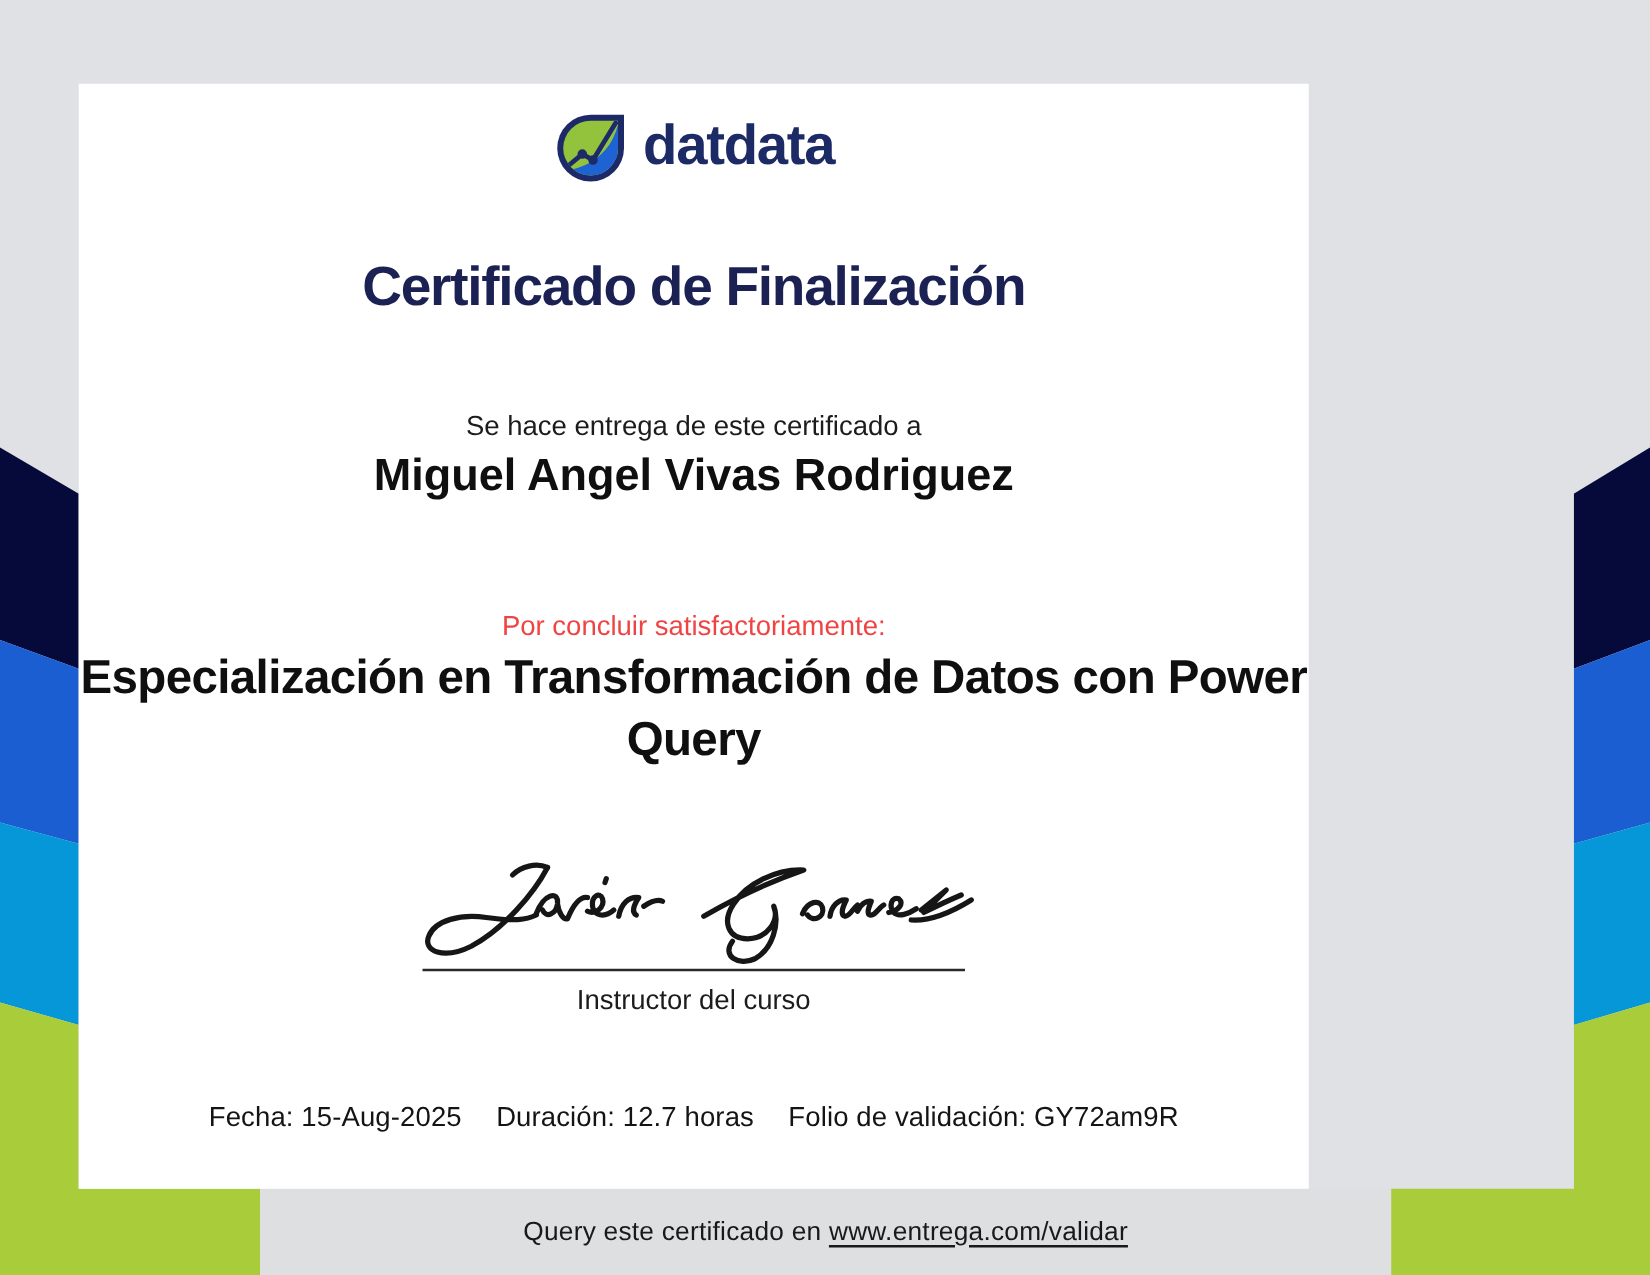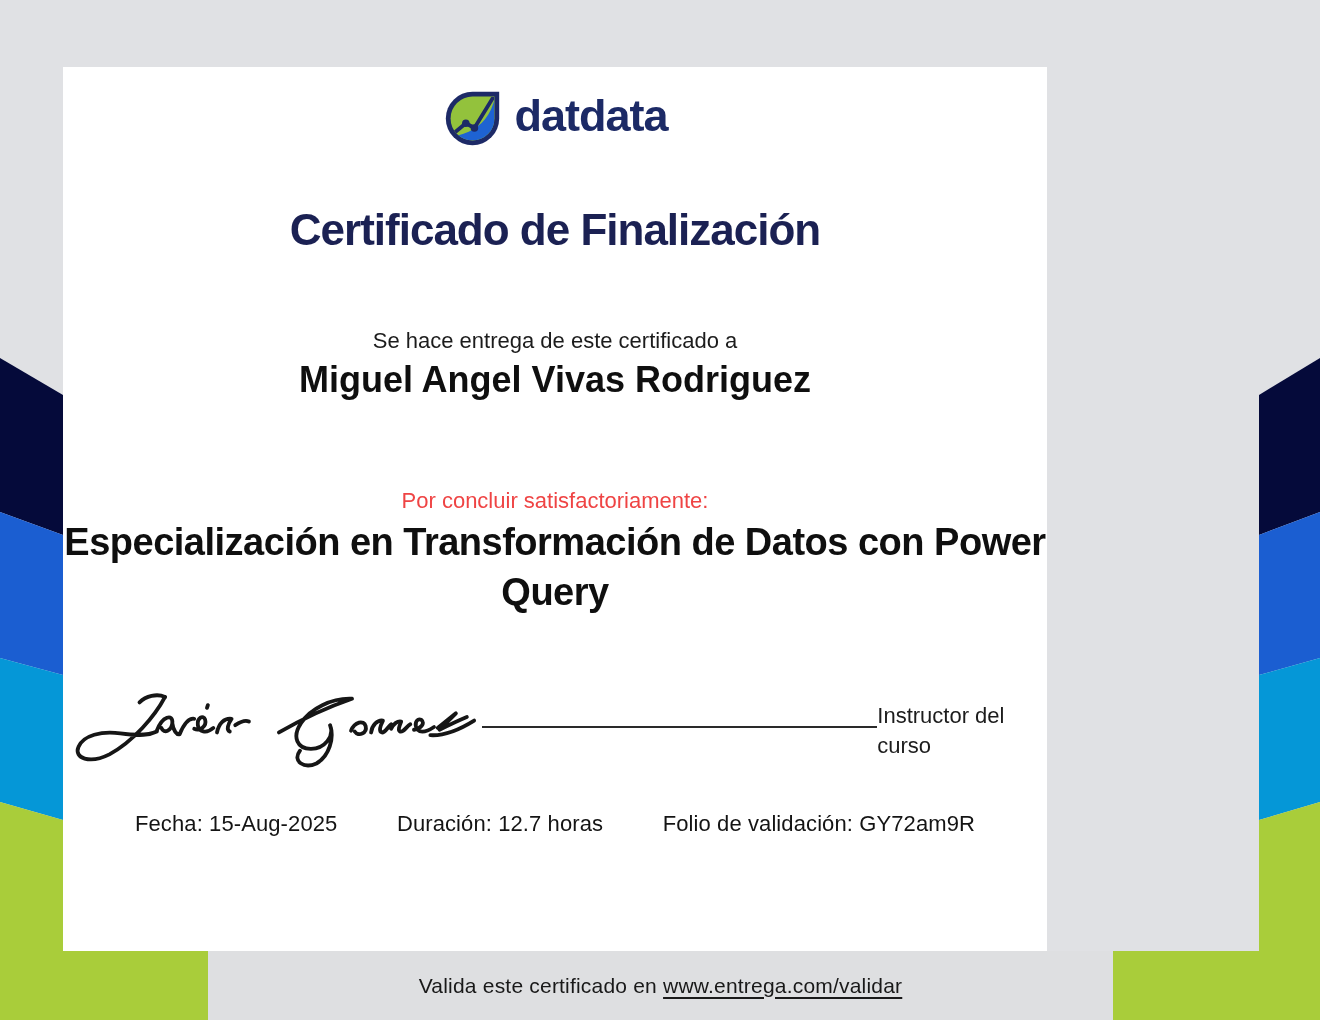--- a/index.html
+++ b/index.html
@@ -27,27 +27,27 @@
   .wordmark { font-size:45px; font-weight:700; color:#1c2a66; letter-spacing:-1px; line-height:1; padding-bottom:6px; }
 
   .cert-title { margin-top:56px; font-size:44px; font-weight:700; color:#1b2153; letter-spacing:-1px; line-height:50px; }
 
   .presented-line { margin-top:70px; font-size:22px; color:#1c1c1c; line-height:32px; }
   .recipient-name { font-size:36px; font-weight:700; color:#0f0f0f; line-height:46px; }
 
   .completion-line { margin-top:82px; font-size:22px; color:#ef4444; line-height:32px; }
   .course-title { font-size:38px; font-weight:700; color:#0f0f0f; line-height:50px; max-width:1100px; text-align:center; letter-spacing:-0.5px; }
 
-  .signature-block { margin-top:62px; display:flex; flex-direction:row; align-items:center; }
+  .signature-block { margin-top:62px; display:flex; flex-direction:column; align-items:center; }
   .signature-svg { display:block; }
   .signature-line { width:434px; border-top:2px solid #2a2a2a; margin-top:0px; }
   .signature-role { margin-top:8px; font-size:22px; color:#1c1c1c; line-height:30px; }
   .sr-only { position:absolute; width:1px; height:1px; overflow:hidden; clip:rect(0 0 0 0); white-space:nowrap; }
 
-  .meta-row { margin-top:36px; width:100%; padding:0 72px; display:flex; justify-content:space-between; align-items:center; }
+  .meta-row { margin-top:66px; width:100%; padding:0 104px; display:flex; justify-content:space-between; align-items:center; }
   .meta-item { font-size:22px; color:#141414; letter-spacing:0.1px; }
 </style>
 </head>
 <body>
 
 <div class="page">
 
   <svg class="band band-left" width="63" height="1020" viewBox="0 0 63 1020" aria-hidden="true">
     <polygon points="0,358 63,395 63,535 0,512" fill="#050a3a"></polygon>
     <polygon points="0,512 63,535 63,675 0,658" fill="#1b5ed1"></polygon>
@@ -59,21 +59,21 @@
     <polygon points="61,358 0,395 0,535 61,512" fill="#050a3a"></polygon>
     <polygon points="61,512 0,535 0,675 61,658" fill="#1b5ed1"></polygon>
     <polygon points="61,658 0,675 0,820 61,802" fill="#0597d7"></polygon>
     <polygon points="61,802 0,820 0,1020 61,1020" fill="#a9cd3a"></polygon>
   </svg>
 
   <div class="bottom-strip">
     <div class="green-block green-left"></div>
     <div class="gray-middle">
       <div class="footer-text">
-        <span>Valida este certificado en</span>
+        <span>Query este certificado en</span>
         <a href="#" class="link">www.entrega.com/validar</a>
       </div>
     </div>
     <div class="green-block green-right"></div>
   </div>
 
   <div class="card">
 
     <div class="logo-row">
       <svg class="logo-icon" width="61" height="61" viewBox="0 0 64 64" aria-hidden="true">

